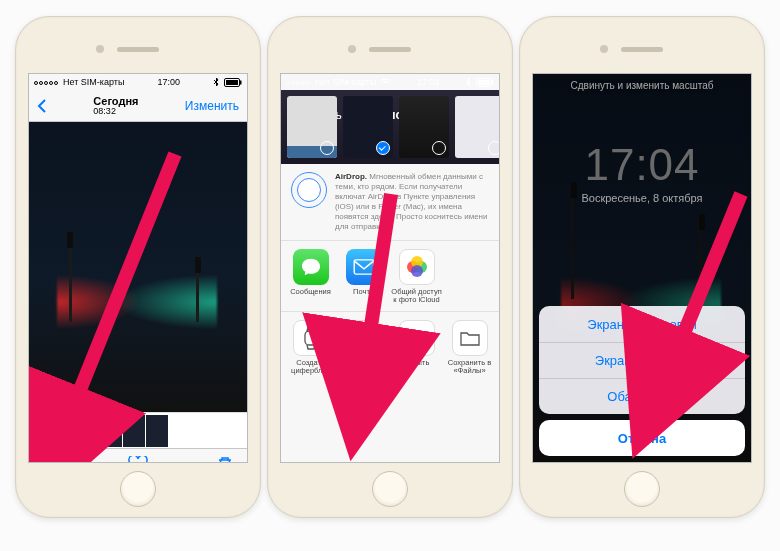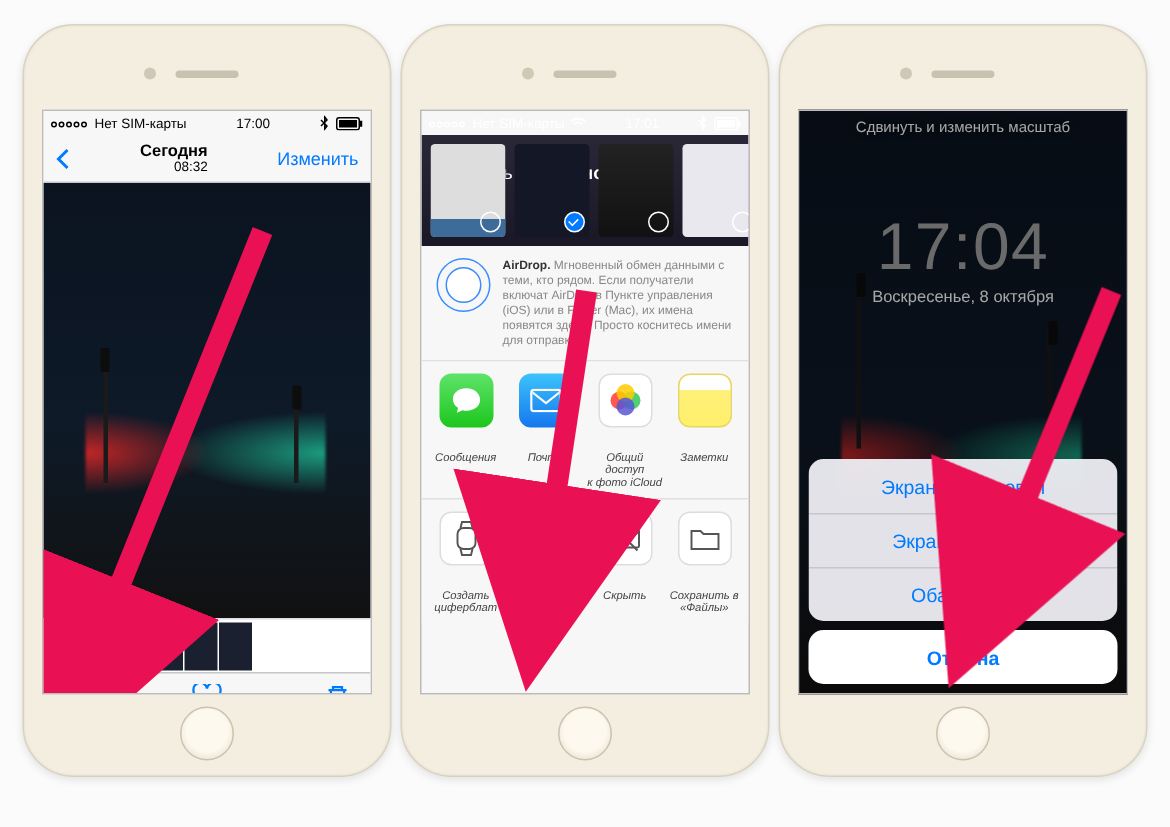--- a/index.html
+++ b/index.html
@@ -49,21 +49,21 @@
   .status .sp { flex: 1; }
   .status svg { display:block; }
   .dots span { width:4px; height:4px; border:0.5px solid currentColor; border-radius:50%; display:inline-block; margin-right:1px; }
 
   
   .nav {
     height: 32px; background: #f7f7f7; border-bottom: 0.5px solid #c6c6c8;
     display:flex; align-items:center; justify-content:space-between;
     padding: 0 8px; font-size: 12px;
   }
-  .nav .title { font-size: 11px; font-weight:600; color:#000; text-align:right; line-height:1.1; }
+  .nav .title { font-size: 11px; font-weight:600; color:#000; text-align:left; line-height:1.1; }
   .nav .title small { font-weight:400; font-size:9px; display:block; color:#000; }
   .nav .link { color:#007aff; }
   .nav .back { color:#007aff; display:flex; align-items:center; gap:2px; }
 
   
   .photo-area { height: 290px; position:relative; background:#101018; overflow:hidden; }
   .night-sky { position:absolute; inset:0; background: linear-gradient(180deg,#0b1320 0%,#0e1a28 55%,#111 100%); }
   .glow-red { position:absolute; left:28px; top:150px; width:90px; height:60px;
     background: radial-gradient(ellipse at left center, rgba(225,40,40,0.85) 0%, rgba(200,20,20,0) 65%); filter: blur(1px);}
   .glow-green { position:absolute; right:30px; top:150px; width:110px; height:60px;
@@ -123,21 +123,21 @@
     content:""; position:absolute; inset:0; border-radius:50%; border:1.5px solid #3a8cff;
   }
   .airdrop .ic::after { inset:6px; }
   .airdrop b { color:#333; font-weight:600; }
 
   .app-row, .act-row {
     display:grid; grid-template-columns: repeat(4, 1fr);
     padding:8px 4px 6px; background:#f7f7f7; gap:2px;
   }
   .act-row { border-top:0.5px solid #e0e0e0; }
-  .cell { display:flex; flex-direction:column; align-items:center; gap:16px;font-style:italic; }
+  .cell { display:flex; flex-direction:column; align-items:center; gap:3px; }
   .cell .lbl { font-size:7.5px; color:#444; text-align:center; line-height:1.1; min-height:16px;}
   .app-ic { width:36px; height:36px; border-radius:8px; }
   .ic-msg { background: linear-gradient(#5ee36a,#1cc61c); display:flex; align-items:center; justify-content:center;}
   .ic-msg svg { width:22px; height:20px; }
   .ic-mail { background: linear-gradient(#3cc3fb,#1577ef); display:flex; align-items:center; justify-content:center;}
   .ic-mail svg{ width:22px; height:16px;}
   .ic-icloud { background:#fff; border:0.5px solid #ddd; display:flex; align-items:center; justify-content:center; font-size:18px;}
   .ic-notes { background: linear-gradient(#fff 0,#fff 30%,#fff07a 30%,#ffef6a 100%); border:0.5px solid #e5d760; font-size:16px; display:flex; align-items:center; justify-content:center;}
   .act-ic { width:36px; height:36px; border-radius:8px; background:#fff; border:0.5px solid #ddd; display:flex; align-items:center; justify-content:center; color:#555;}
 
@@ -345,24 +345,20 @@
           <svg width="26" height="26" viewBox="0 0 26 26">
               <circle cx="9" cy="13" r="6" fill="#ff3b30" opacity="0.85"></circle>
               <circle cx="17" cy="13" r="6" fill="#34c759" opacity="0.85"></circle>
               <circle cx="13" cy="8" r="6" fill="#ffcc00" opacity="0.85"></circle>
               <circle cx="13" cy="17" r="6" fill="#5856d6" opacity="0.85"></circle>
             </svg>
         </div>
         <div class="lbl" style="white-space:pre-line;">Общий доступ
 к фото iCloud</div>
       </div>
-      <div class="cell">
-        <div class="app-ic ic-notes"></div>
-        <div class="lbl">Заметки</div>
-      </div>
     </div>
 
     <div class="act-row">
       <div class="cell">
         <div class="act-ic">
           <svg width="20" height="24" viewBox="0 0 20 24" fill="none" stroke="#555" stroke-width="1.3">
               <rect x="4" y="5" width="12" height="14" rx="4"></rect>
               <path d="M6 5 L7 1 H13 L14 5 M6 19 L7 23 H13 L14 19"></path>
             </svg>
         </div>

